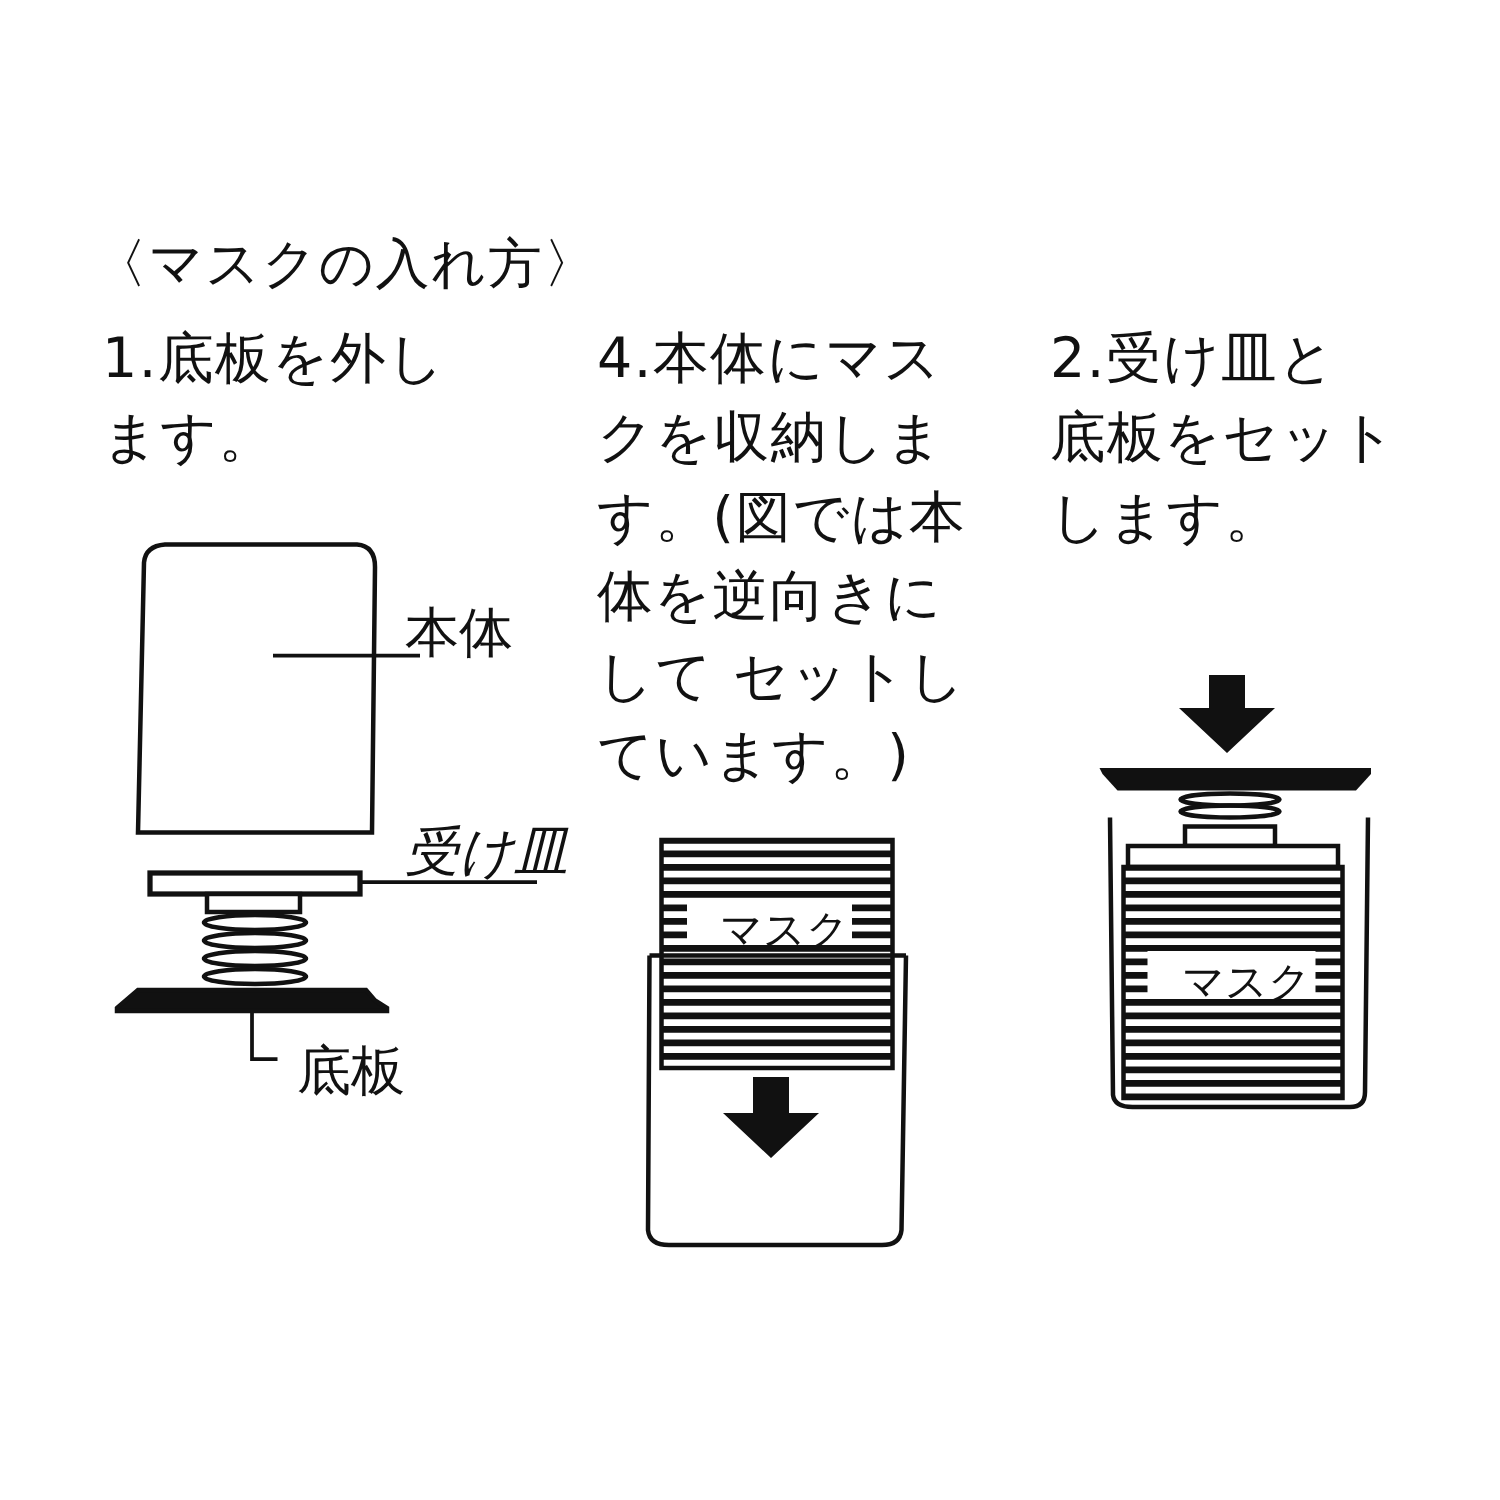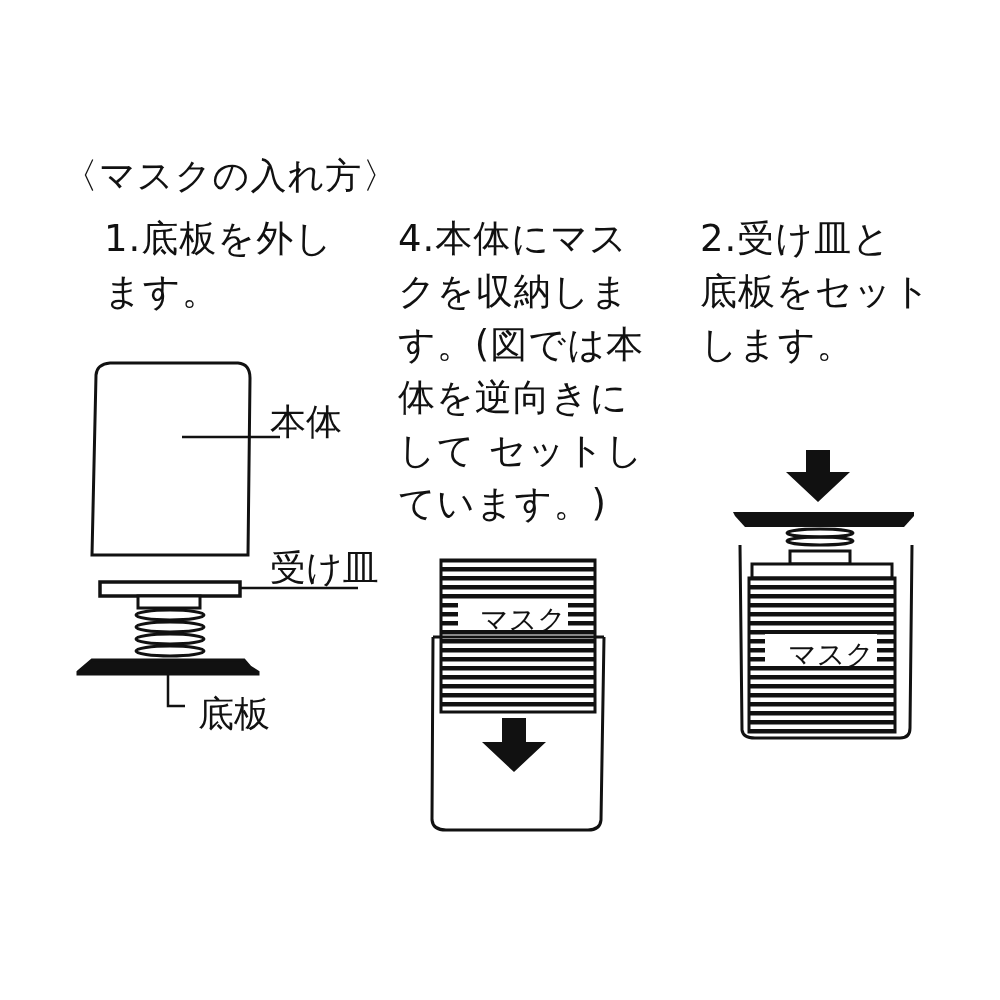--- a/index.html
+++ b/index.html
@@ -1,21 +1,21 @@
 <!DOCTYPE html>
 <html><head>
 <meta charset="utf-8">
 <style>
   html, body { margin: 0; padding: 0; background: #ffffff; }
   body { width: 1000px; height: 1000px; position: relative; overflow: hidden;
          font-family: "DejaVu Sans", sans-serif; color: #111; }
   .abs { position: absolute; }
   .title { left: 62px; top: 152px; font-size: 36px; letter-spacing: 1px; white-space: nowrap; }
   .step { font-size: 37px; line-height: 53px; white-space: pre; letter-spacing: 1px; }
-  .step1 { left: 68px; top: 212px; margin-left: 36px; }
+  .step1 { left: 68px; top: 212px; }
   .step2 { left: 398px; top: 212px; }
   .step3 { left: 700px; top: 212px; }
   .lbl { font-size: 36px; white-space: nowrap; }
   svg { position: absolute; left: 0; top: 0; }
   .masklbl { font-size: 28px; white-space: nowrap; }
 </style>
 </head>
 <body>
 
 <div class="abs title">〈マスクの入れ方〉</div>
@@ -45,21 +45,21 @@
     <ellipse cx="170" cy="615" rx="34" ry="5"></ellipse>
     <ellipse cx="170" cy="627" rx="34" ry="5"></ellipse>
     <ellipse cx="170" cy="639" rx="34" ry="5"></ellipse>
     <ellipse cx="170" cy="651" rx="34" ry="5"></ellipse>
   </g>
 
   <path d="M78,672 L92,660 L244,660 L250,667 L258,672 L258,674 L78,674 Z" fill="#111" stroke="#111" stroke-width="3"></path>
   <polyline points="168,674 168,706 185,706" fill="none" stroke="#111" stroke-width="2.5"></polyline>
 </svg>
 <div class="abs lbl" style="left:270px;top:398px;">本体</div>
-<div class="abs lbl" style="left:270px;top:544px;">受け皿</div>
+<div class="abs lbl" style="left:270px;top:544px;font-style:italic;">受け皿</div>
 <div class="abs lbl" style="left:198px;top:690px;">底板</div>
 
 <svg width="1000" height="1000">
   <defs>
     <pattern id="stripes" width="10" height="9" patternUnits="userSpaceOnUse">
       <rect width="10" height="9" fill="#fff"></rect>
       <rect y="0" width="10" height="4.5" fill="#111"></rect>
     </pattern>
   </defs>
   <rect x="441" y="560" width="154" height="152" fill="url(#stripes)" stroke="#111" stroke-width="3"></rect>

